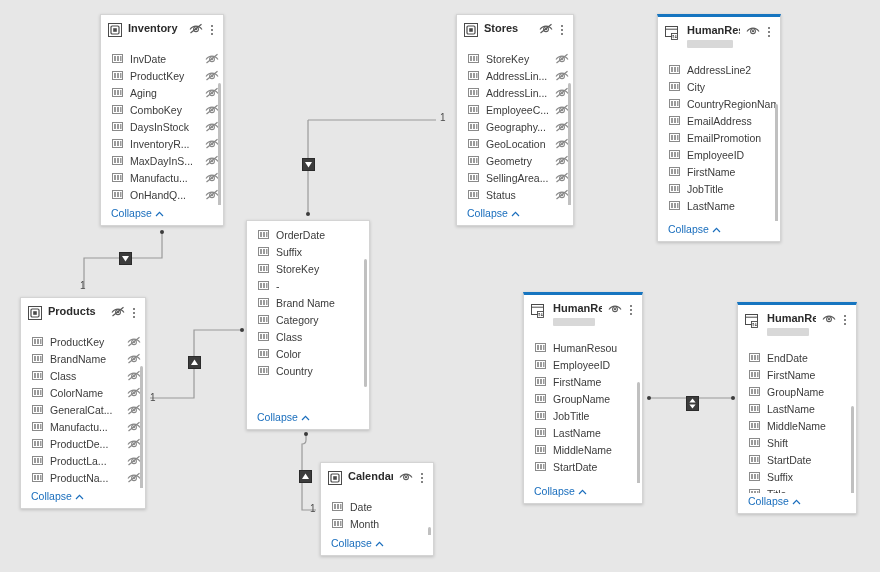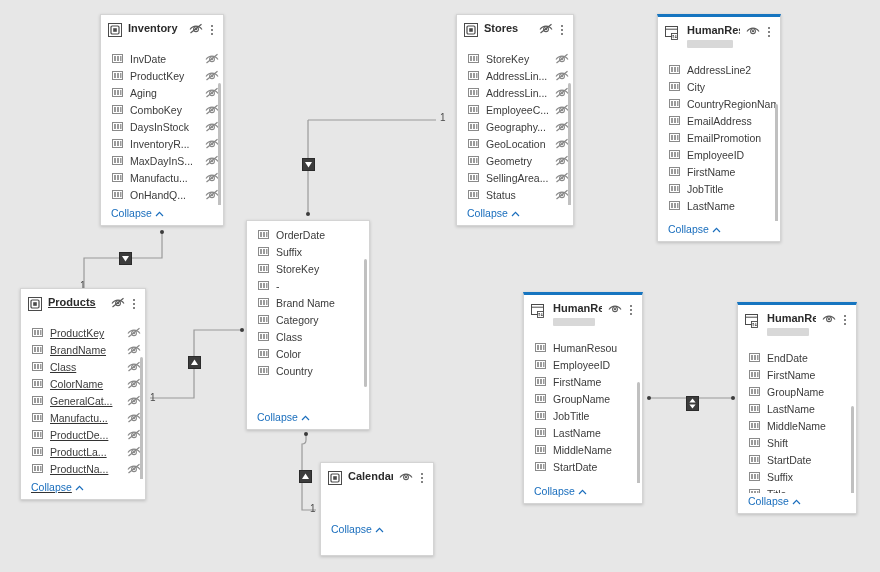--- a/index.html
+++ b/index.html
@@ -716,21 +716,21 @@
           </div>
           <div class="fscroll" style="top: 38px; height: 128px;"></div>
         </div>
         <div class="collapse">
           <span>Collapse</span>
           <span class="chev"><svg width="9" height="6" viewBox="0 0 9 6">
               <path d="M1,5 L4.5,1.4 L8,5" fill="none" stroke="#1a6ebd" stroke-width="1.2"></path>
             </svg></span>
         </div>
       </div>
-      <div class="tbl" style="left: 20px; top: 288px; width: 126px; height: 212px; text-decoration: underline;">
+      <div class="tbl" style="left: 20px; top: 297px; width: 126px; height: 212px;">
         <div class="tbl-head">
           <span class="head-icon"><svg width="14" height="14" viewBox="0 0 14 14">
               <rect x="0.5" y="0.5" width="13" height="13" fill="#fff" stroke="#4a4a4a"></rect>
               <rect x="3" y="3" width="8" height="8" rx="1.2" fill="none" stroke="#4a4a4a" stroke-width="1.2"></rect>
               <rect x="5.2" y="5.2" width="3.6" height="3.6" fill="#4a4a4a"></rect>
             </svg></span>
           <div class="head-text">
             <div class="tbl-name">Products</div>
           </div>
           <div class="head-actions">
@@ -1110,21 +1110,21 @@
           </div>
           <div class="fscroll" style="top: 62px; height: 104px;"></div>
         </div>
         <div class="collapse">
           <span>Collapse</span>
           <span class="chev"><svg width="9" height="6" viewBox="0 0 9 6">
               <path d="M1,5 L4.5,1.4 L8,5" fill="none" stroke="#1a6ebd" stroke-width="1.2"></path>
             </svg></span>
         </div>
       </div>
-      <div class="tbl" style="left: 320px; top: 462px; width: 114px; height: 94px; gap: 28px;">
+      <div class="tbl" style="left: 320px; top: 462px; width: 114px; height: 94px;">
         <div class="tbl-head">
           <span class="head-icon"><svg width="14" height="14" viewBox="0 0 14 14">
               <rect x="0.5" y="0.5" width="13" height="13" fill="#fff" stroke="#4a4a4a"></rect>
               <rect x="3" y="3" width="8" height="8" rx="1.2" fill="none" stroke="#4a4a4a" stroke-width="1.2"></rect>
               <rect x="5.2" y="5.2" width="3.6" height="3.6" fill="#4a4a4a"></rect>
             </svg></span>
           <div class="head-text">
             <div class="tbl-name">Calendar</div>
           </div>
           <div class="head-actions">
@@ -1133,20 +1133,41 @@
                 <circle cx="7" cy="6.2" r="2.4" fill="none" stroke="#5a5a5a" stroke-width="1.1"></circle>
                 <circle cx="7" cy="6.2" r="1.1" fill="#5a5a5a"></circle>
               </svg></span>
             <span class="kebab">
               <i></i>
               <i></i>
               <i></i>
             </span>
           </div>
         </div>
+        <div class="fields">
+          <div class="field">
+            <span class="f-icon"><svg width="11" height="11" viewBox="0 0 11 11">
+                <rect x="0.5" y="1.5" width="10" height="8" fill="#fff" stroke="#8a8a8a"></rect>
+                <rect x="2" y="3" width="2" height="5" fill="#9a9a9a"></rect>
+                <rect x="5" y="3" width="2" height="5" fill="#9a9a9a"></rect>
+                <rect x="8" y="3" width="1.5" height="5" fill="#9a9a9a"></rect>
+              </svg></span>
+            <span class="f-name">Date</span>
+          </div>
+          <div class="field">
+            <span class="f-icon"><svg width="11" height="11" viewBox="0 0 11 11">
+                <rect x="0.5" y="1.5" width="10" height="8" fill="#fff" stroke="#8a8a8a"></rect>
+                <rect x="2" y="3" width="2" height="5" fill="#9a9a9a"></rect>
+                <rect x="5" y="3" width="2" height="5" fill="#9a9a9a"></rect>
+                <rect x="8" y="3" width="1.5" height="5" fill="#9a9a9a"></rect>
+              </svg></span>
+            <span class="f-name">Month</span>
+          </div>
+          <div class="fscroll" style="top: 34px; height: 30px;"></div>
+        </div>
         <div class="collapse">
           <span>Collapse</span>
           <span class="chev"><svg width="9" height="6" viewBox="0 0 9 6">
               <path d="M1,5 L4.5,1.4 L8,5" fill="none" stroke="#1a6ebd" stroke-width="1.2"></path>
             </svg></span>
         </div>
       </div>
     </div>
 
 </div>

